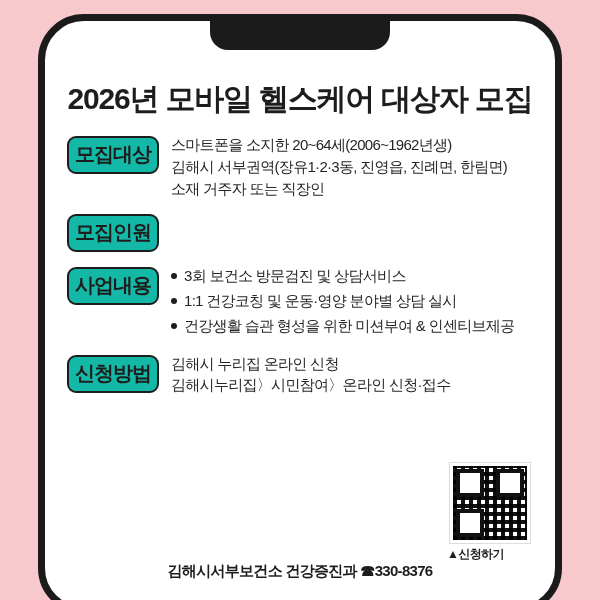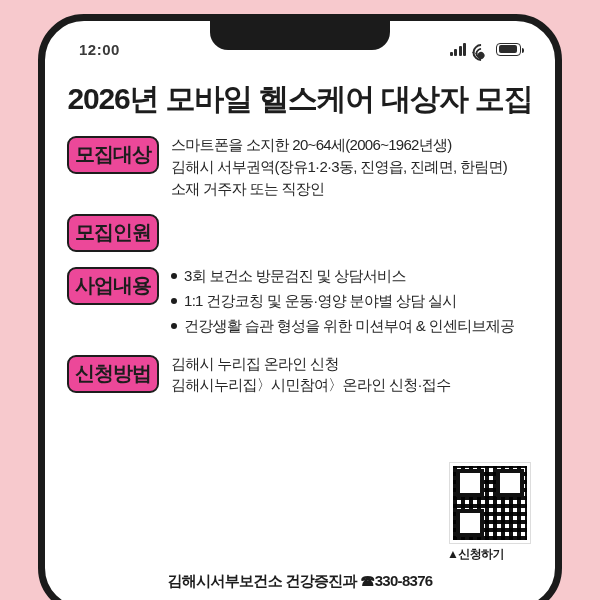--- a/index.html
+++ b/index.html
@@ -159,21 +159,21 @@
     flex: 0 0 auto;
     width: 92px;
     text-align: center;
     font-size: 20px;
     font-weight: bold;
     color: #1d1d1d;
     letter-spacing: -1px;
     padding: 3px 0 4px 0;
     border: 2.5px solid #1d1d1d;
     border-radius: 9px;
-    background: #ec4899;
+    background: #14b8a6;
     box-sizing: border-box;
     margin-top: 2px;
   }
   .body {
     flex: 1 1 auto;
     padding-left: 12px;
     font-size: 15px;
     color: #262626;
     line-height: 1.45;
     letter-spacing: -0.7px;
@@ -253,53 +253,34 @@
     margin-top: 3px;
     letter-spacing: -0.6px;
     white-space: nowrap;
   }
 
   
   .footer {
     position: absolute;
     left: 0;
     right: 0;
-    bottom: 16px;
+    bottom: 26px;
     text-align: center;
     font-size: 15px;
     font-weight: bold;
     color: #1d1d1d;
     letter-spacing: -0.7px;
   }
 </style>
 </head>
 <body>
 
 <div class="phone">
   <div class="notch"></div>
 
-  <div class="statusbar">
-    <div class="status-time">12:00</div>
-    <div class="status-icons">
-      <span class="sig">
-          <i></i>
-          <i></i>
-          <i></i>
-          <i></i>
-        </span>
-      <span class="wifi">
-          <span></span>
-          <span></span>
-          <span></span>
-        </span>
-      <span class="batt">
-          <i></i>
-        </span>
-    </div>
-  </div>
 
   <div class="poster">
 
     <div class="title">2026년 모바일 헬스케어 대상자 모집</div>
 
     <div class="row">
       <div class="tag">모집대상</div>
       <div class="body">
         <div>스마트폰을 소지한 20~64세(2006~1962년생)</div>
         <div>김해시 서부권역(장유1·2·3동, 진영읍, 진례면, 한림면)</div>

